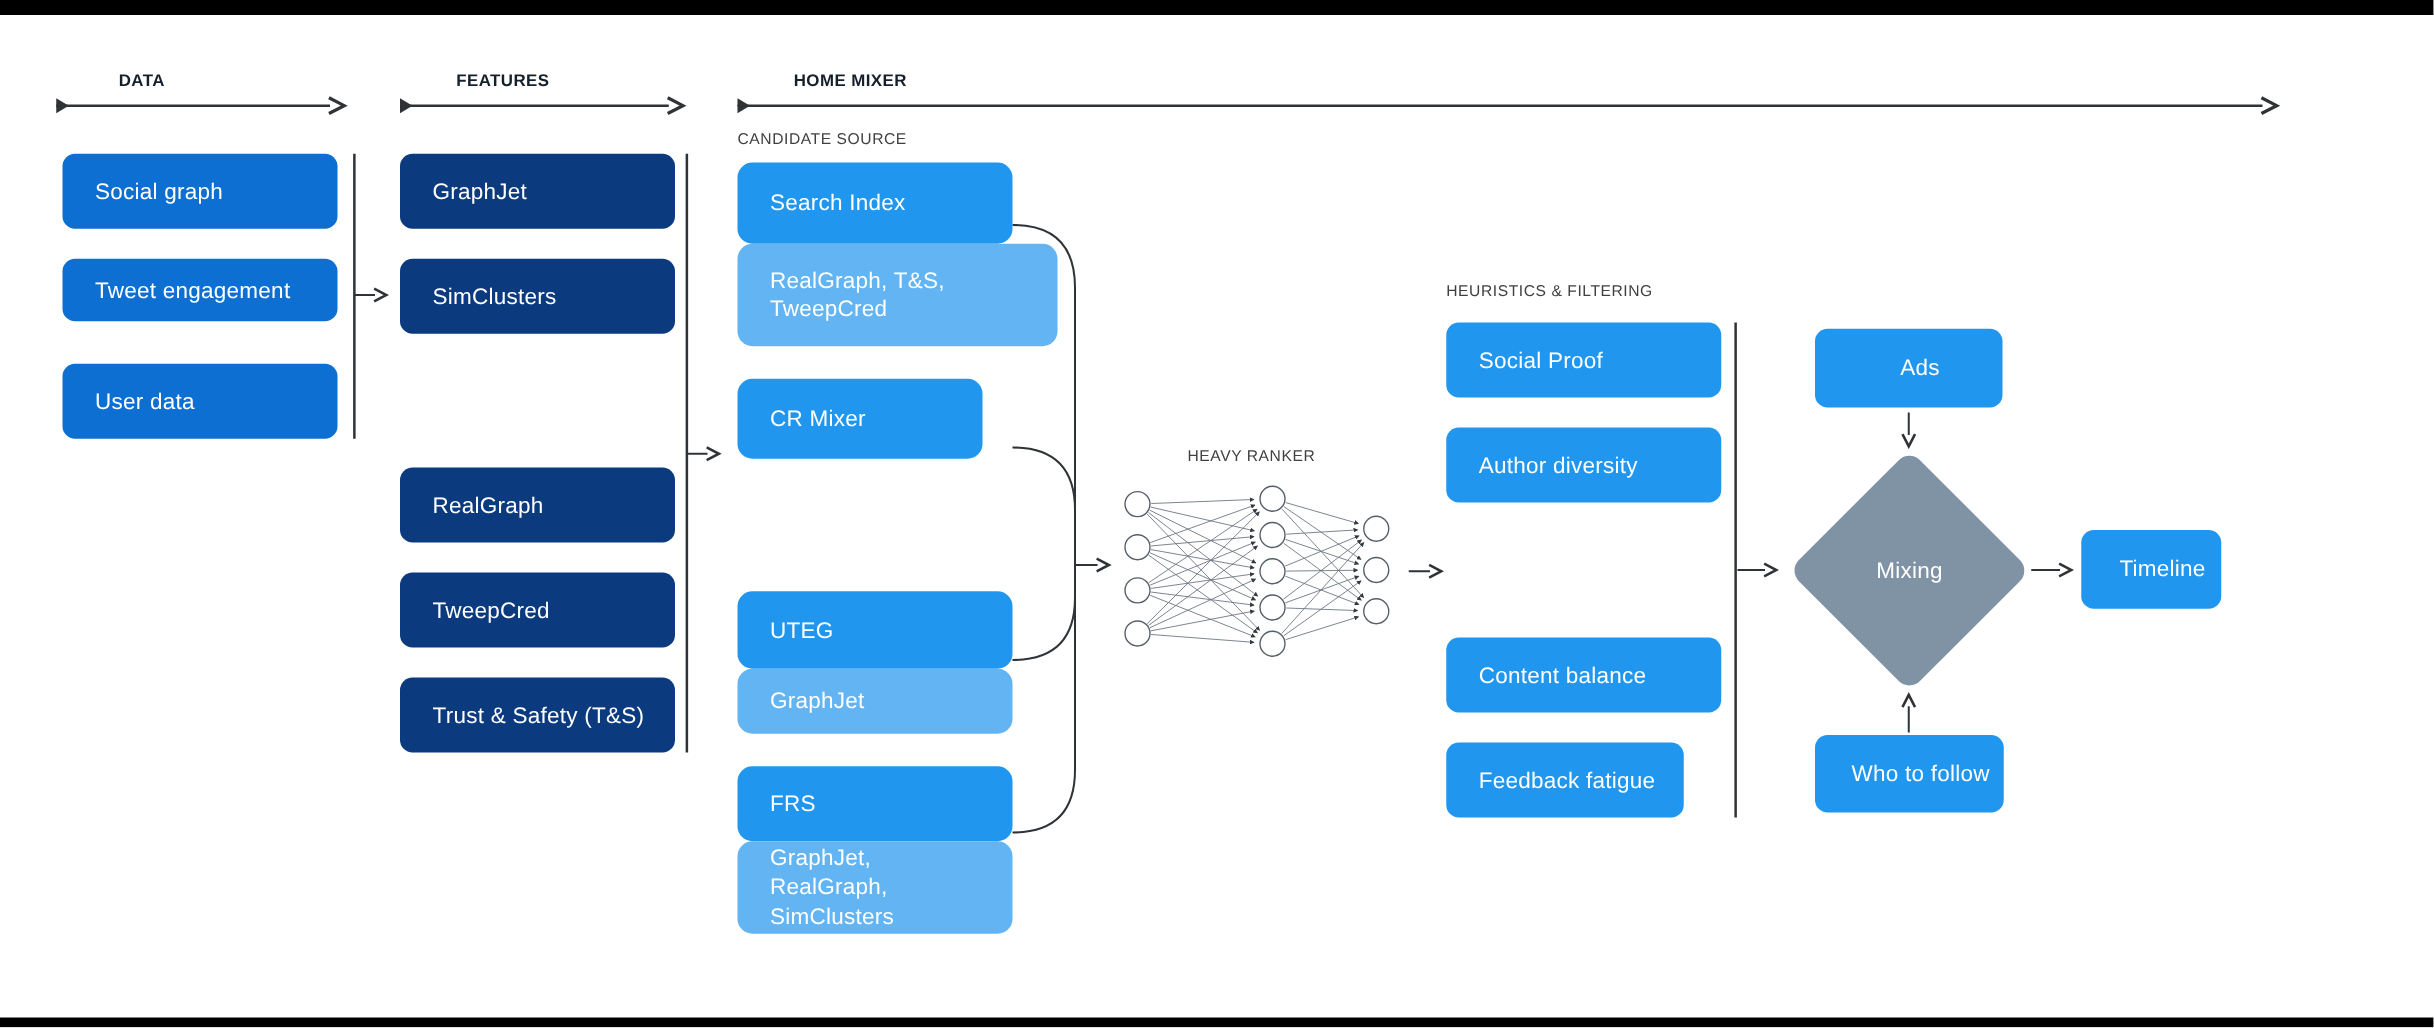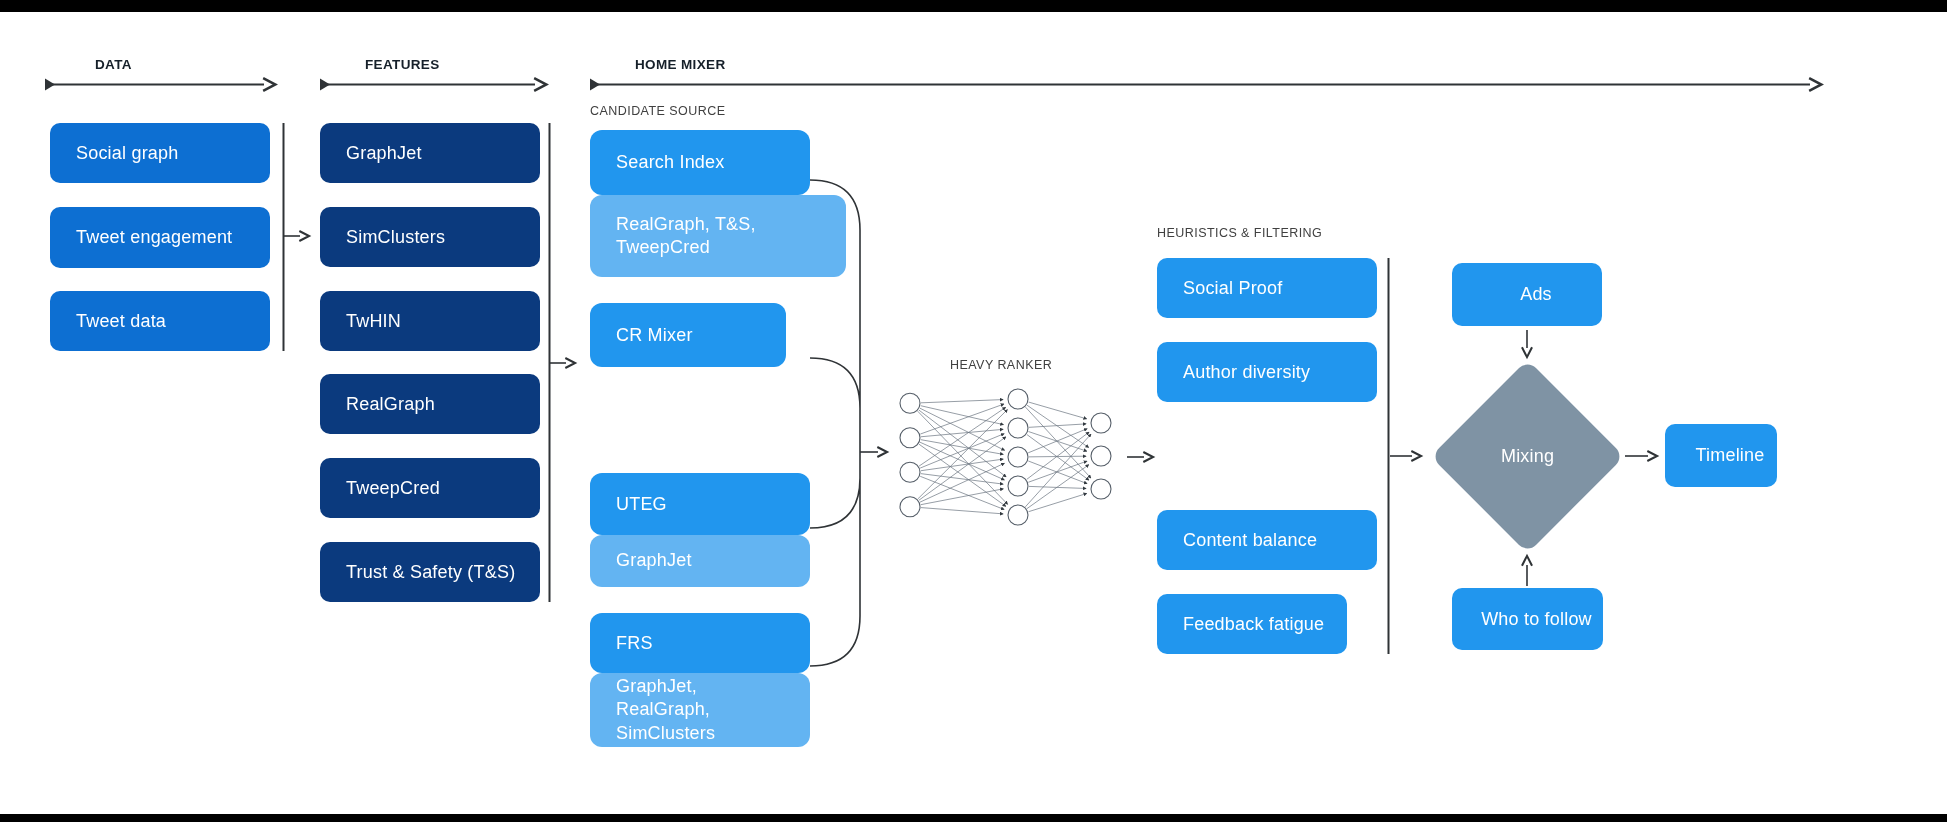--- a/index.html
+++ b/index.html
@@ -144,36 +144,33 @@
       </g>
   </svg>
 
   <div class="sec-label" style="left:50px;top:57px">DATA</div>
   <div class="sec-label" style="left:320px;top:57px">FEATURES</div>
   <div class="sec-label" style="left:590px;top:57px">HOME MIXER</div>
 
   <div class="box pad data-box" style="left:50px;top:123px;width:220px;height:60px">
     <span>Social graph</span>
   </div>
-  <div class="box pad data-box" style="left:50px;top:207px;width:220px;height:61px">
+  <div class="box pad data-box" style="left:50px;top:207px;width:220px;height:50px">
     <span>Tweet engagement</span>
   </div>
   <div class="box pad data-box" style="left:50px;top:291px;width:220px;height:60px">
-    <span>Tweet data</span>
+    <span>User data</span>
   </div>
 
   <div class="box pad feature-box" style="left:320px;top:123px;width:220px;height:60px">
     <span>GraphJet</span>
   </div>
   <div class="box pad feature-box" style="left:320px;top:207px;width:220px;height:60px">
     <span>SimClusters</span>
   </div>
-  <div class="box pad feature-box" style="left:320px;top:291px;width:220px;height:60px">
-    <span>TwHIN</span>
-  </div>
   <div class="box pad feature-box" style="left:320px;top:374px;width:220px;height:60px">
     <span>RealGraph</span>
   </div>
   <div class="box pad feature-box" style="left:320px;top:458px;width:220px;height:60px">
     <span>TweepCred</span>
   </div>
   <div class="box pad feature-box" style="left:320px;top:542px;width:220px;height:60px">
     <span>Trust &amp; Safety (T&amp;S)</span>
   </div>
 

